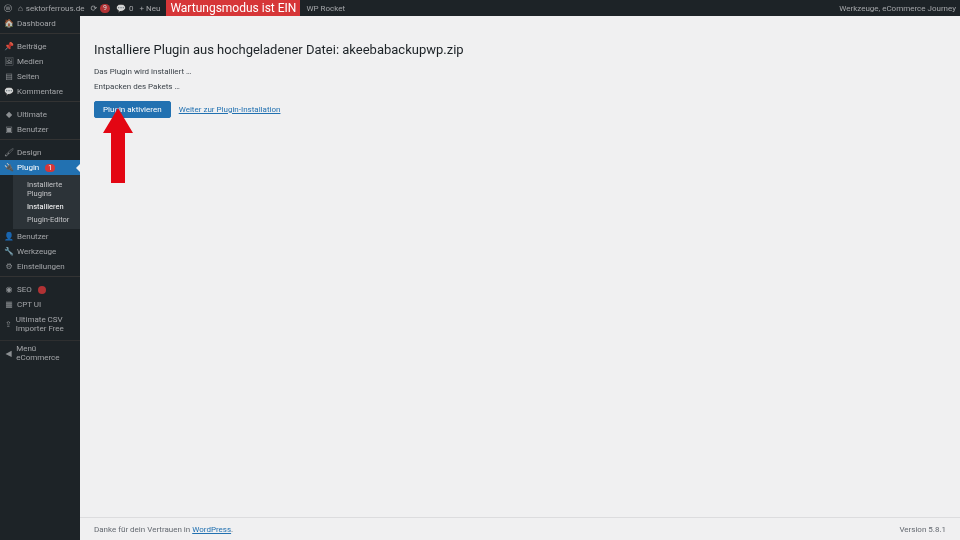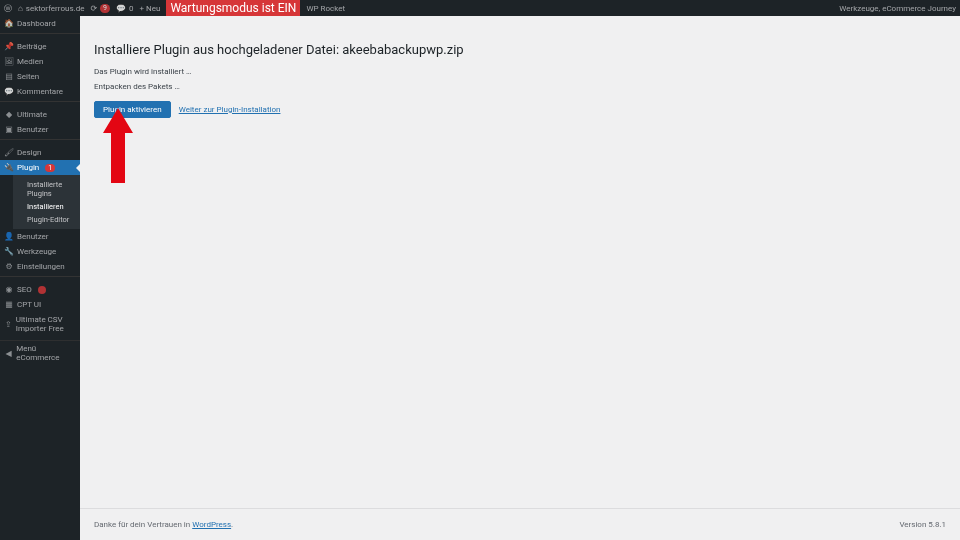--- a/index.html
+++ b/index.html
@@ -154,21 +154,21 @@
   .red-arrow {
     position: absolute;
     left: 103px;
     top: 108px;
     pointer-events: none;
   }
   
   .footer {
     position: absolute;
     left: 80px; right: 0; bottom: 0;
-    height: 32px;
+    height: 23px;
     background: #f0f0f1;
     border-top: 1px solid #dcdcde;
     display: flex;
     justify-content: space-between;
     align-items: center;
     padding: 0 14px;
     font-size: 8px;
     color: #646970;
   }
   .footer a { color: #2271b1; text-decoration: underline; }

